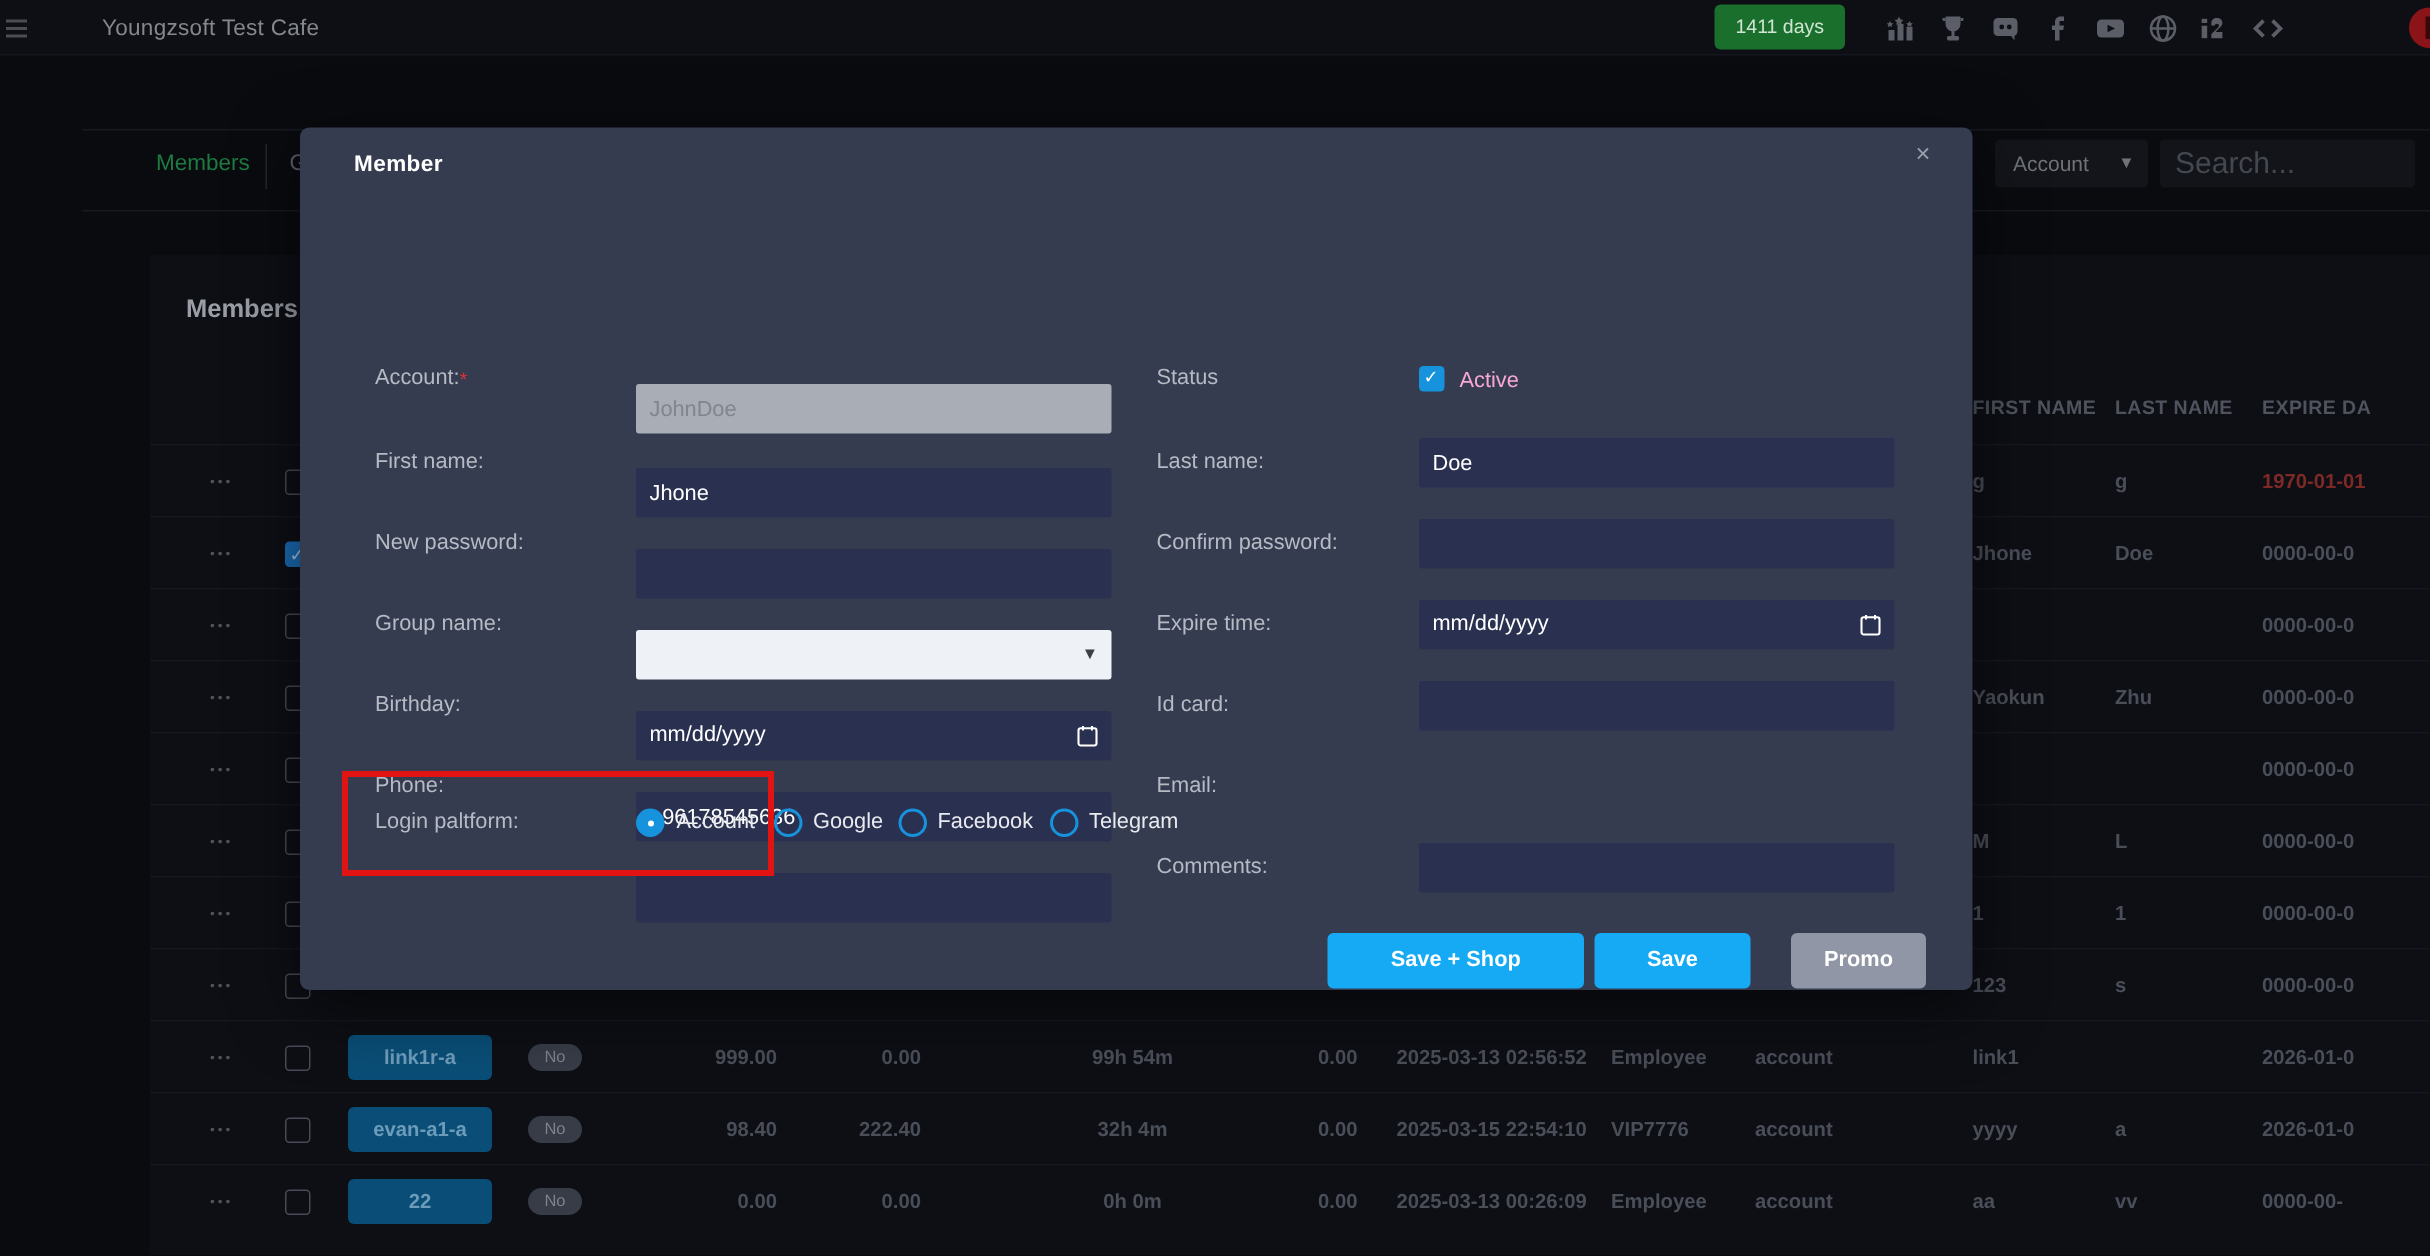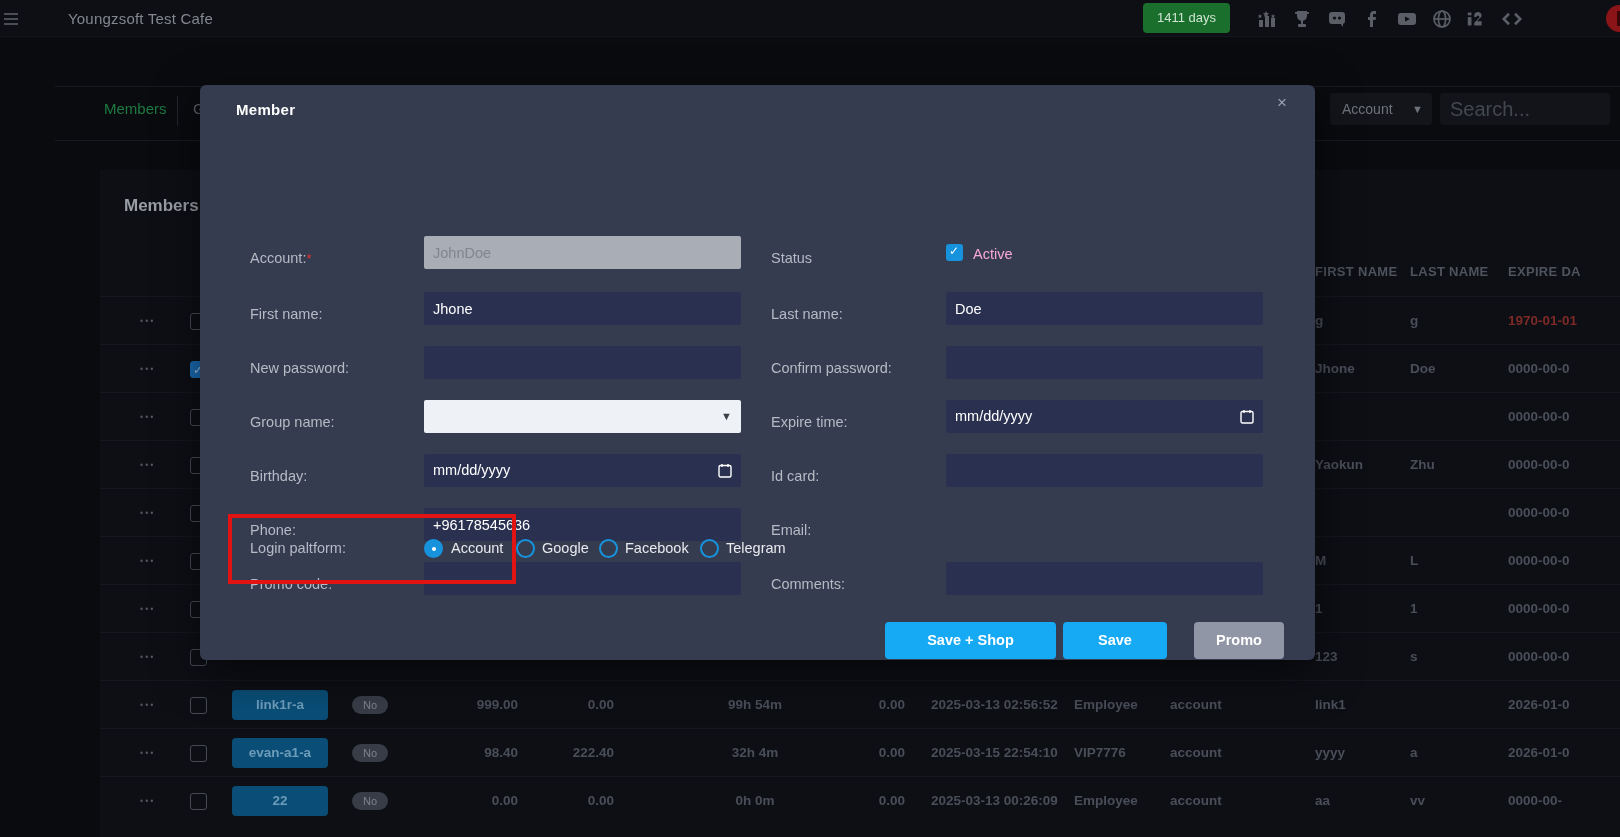--- a/index.html
+++ b/index.html
@@ -56,25 +56,25 @@
   .c-type    { left:1070px; }
   .c-first   { left:1215px; }
   .c-last    { left:1310px; }
   .c-expire  { left:1408px; }
   .c-expire.red { color:#7d2a26; }
 
   
   .modal { position:absolute; left:200px; top:85px; width:1115px; height:575px; background:#353c50; border-radius:6px; box-shadow:0 12px 45px rgba(0,0,0,.55); z-index:40; }
   .modal-title { position:absolute; left:36px; top:16px; font-size:15px; font-weight:bold; color:#ffffff; letter-spacing:.3px; }
   .modal-close { position:absolute; right:28px; top:8px; font-size:17px; color:#9aa0ad; cursor:pointer; }
-  .flabel { position:absolute; width:170px; line-height:45px; font-size:14.5px; color:#b6bac4; white-space:nowrap; }
+  .flabel { position:absolute; width:170px; line-height:33px; font-size:14.5px; color:#b6bac4; white-space:nowrap; }
   .flabel .req { color:#e03131; font-size:13px; vertical-align:top; }
   .col1.flabel { left:50px; } .col2.flabel { left:571px; }
   .fld { position:absolute; width:317px; height:33px; border-radius:2px; }
-  .col1.fld { left:224px; } .col2.fld { left:746px; }
+  .col1.fld { left:224px;margin-top:20px; } .col2.fld { left:746px; }
   .fld input { width:100%; height:100%; background:#2a3050; border:none; border-radius:2px; color:#fff; font-size:14.5px; padding:0 9px; outline:none; font-family:inherit; }
   .fld.disabled input { background:#a9adb5; color:#82858d; }
   .datefld { background:#2a3050; color:#fff; font-size:14.5px; line-height:33px; padding-left:9px; cursor:text; }
   .datefld svg { position:absolute; right:9px; top:9px; }
   .selectfld { background:#eef1f5; cursor:pointer; }
   .selectfld .chev { position:absolute; right:9px; top:0; line-height:33px; color:#3c3f45; font-size:11px; }
   .status-check { position:absolute; left:746px; width:17px; height:17px; background:#1793dd; border-radius:3px; cursor:pointer; }
   .status-check::after { content:"✓"; position:absolute; left:3px; top:0px; color:#fff; font-size:12px; font-weight:bold; }
   .status-lbl { position:absolute; left:773px; font-size:14.5px; color:#f9a8d4; }
   .radio-row { position:absolute; top:454px; left:0; width:1115px; height:20px; }
@@ -407,21 +407,20 @@
             <line x1="10" y1="1" x2="10" y2="4"></line>
           </g>
         </svg></div>
     <div class="flabel col2" style="top:369px">Id card:</div>
     <div class="fld col2" style="top:369px"><input value="" style=""></div>
 
     <div class="flabel col1" style="top:423px">Phone:</div>
     <div class="fld col1" style="top:423px"><input value="+96178545636" style=""></div>
     <div class="flabel col2" style="top:423px">Email:</div>
 
-    <div class="flabel col1" style="top:477px">Promo code:</div>
     <div class="fld col1" style="top:477px"><input value="" style=""></div>
     <div class="flabel col2" style="top:477px">Comments:</div>
     <div class="fld col2" style="top:477px"><input value="" style=""></div>
 
     <div class="flabel col1" style="top:447px; line-height:19px; top:454px;">Login paltform:</div>
     <div class="radio-row">
       <span class="radio sel" style="left:224px"></span>
       <span class="radio-lbl" style="left:251px">Account</span>
       <span class="radio" style="left:316px"></span>
       <span class="radio-lbl" style="left:342px">Google</span>

